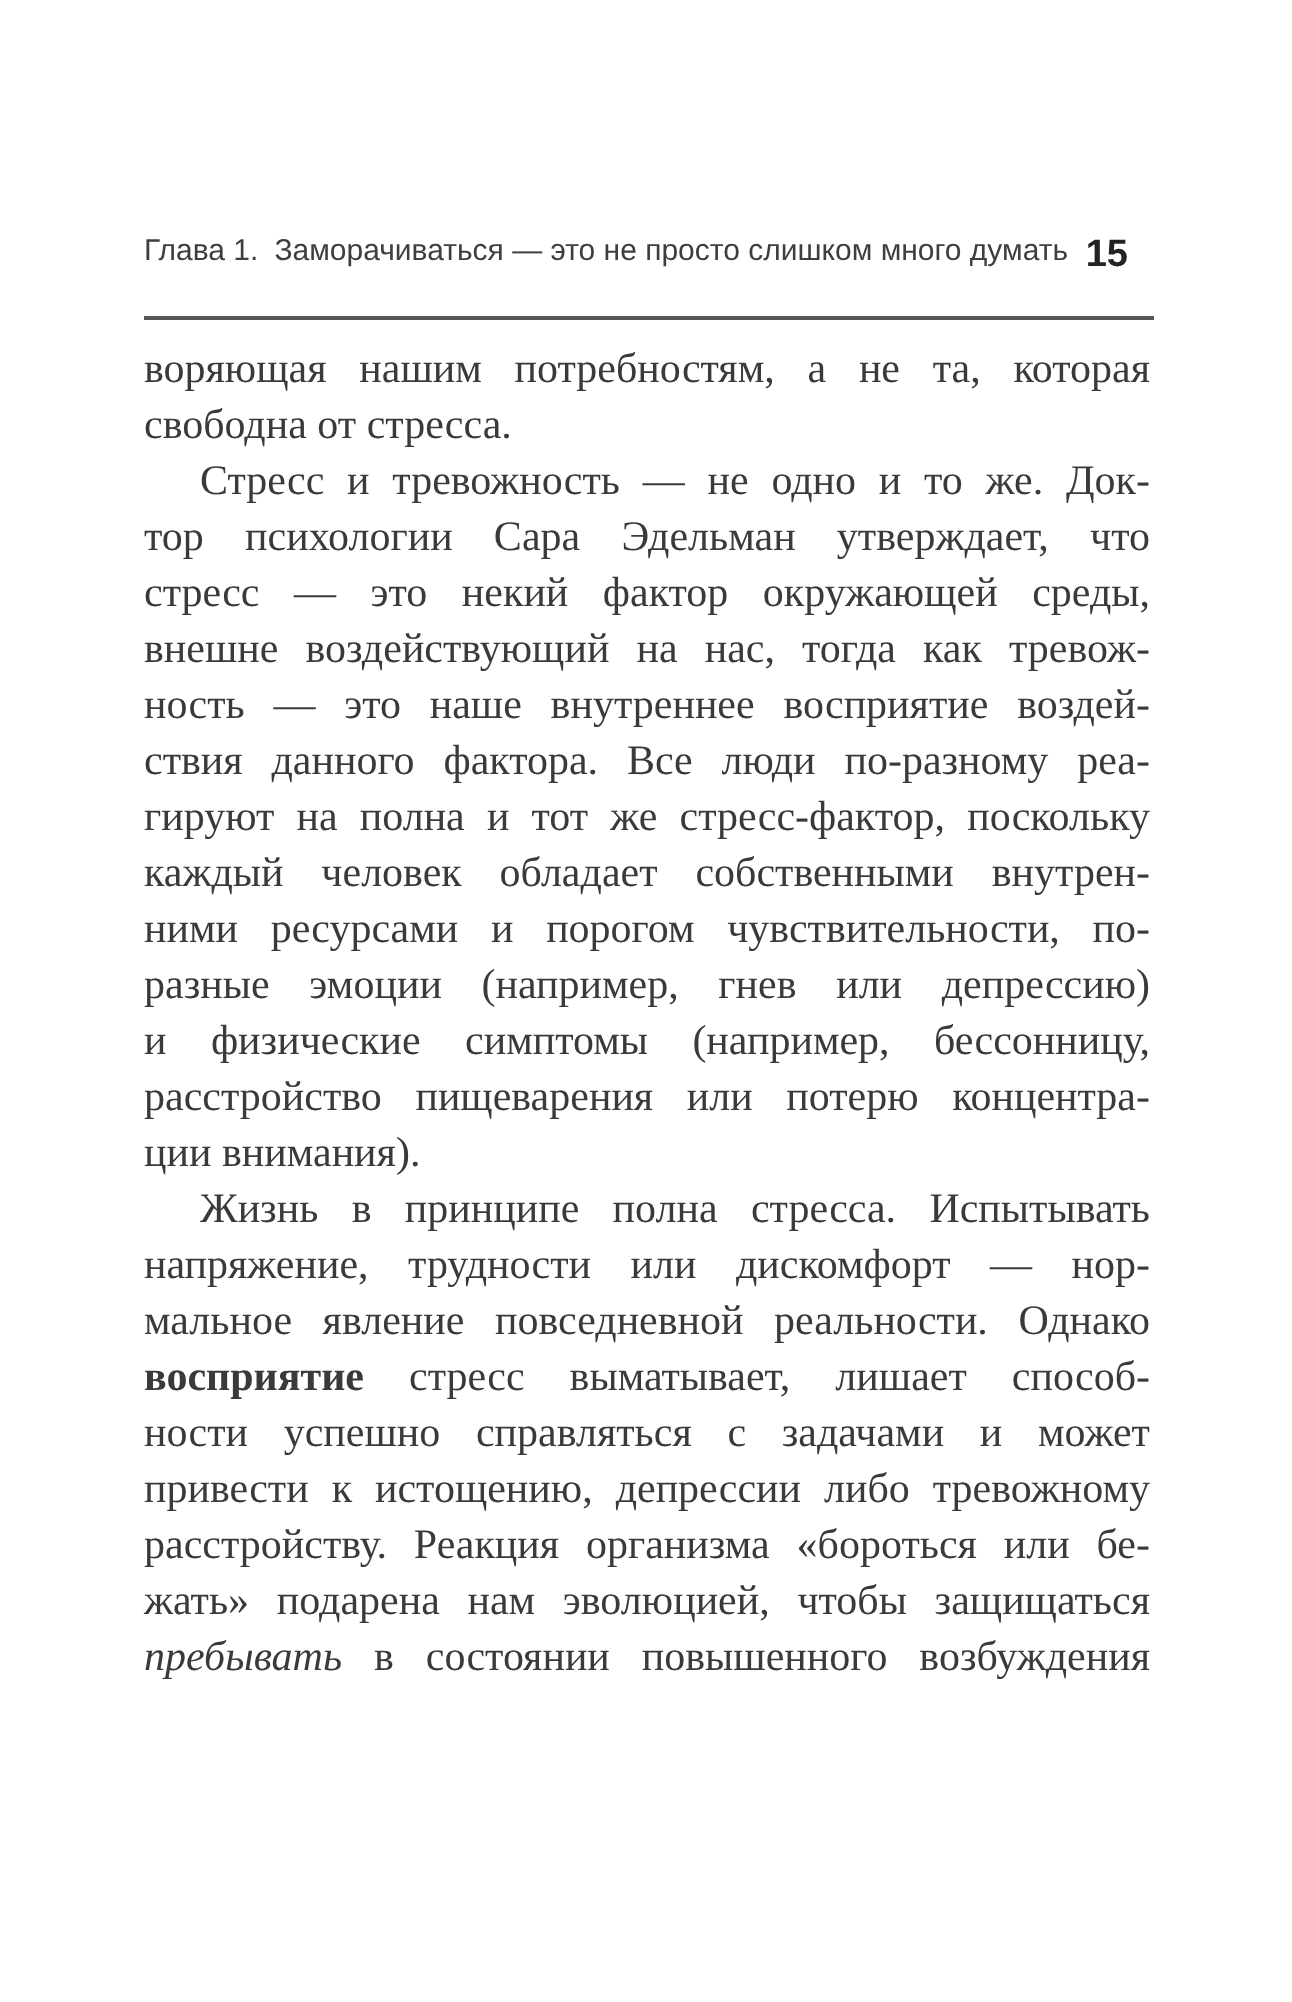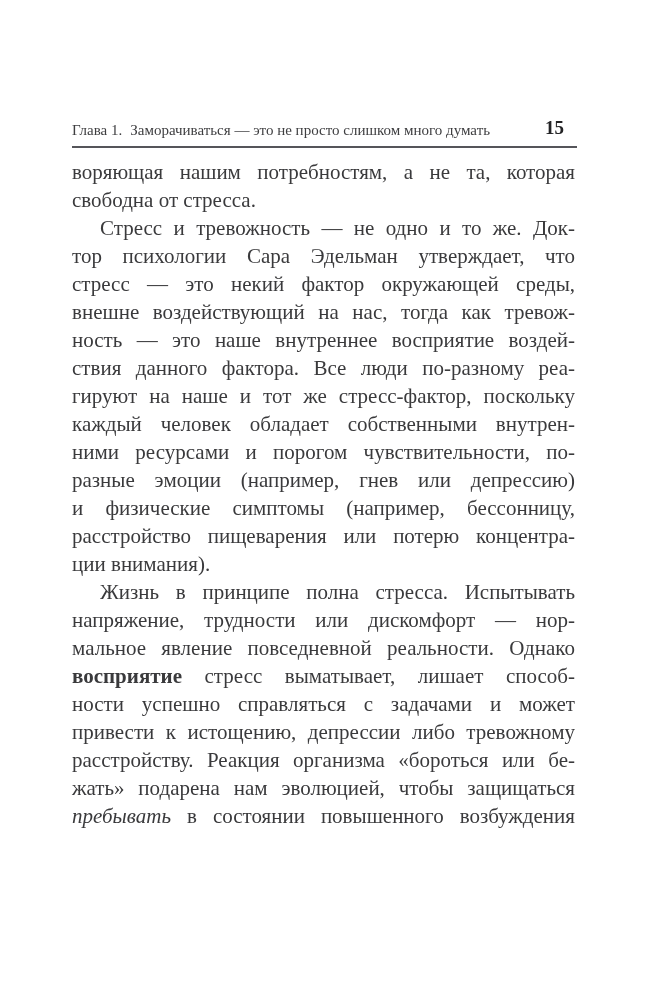--- a/index.html
+++ b/index.html
@@ -10,24 +10,24 @@
     overflow: hidden;
   }
   .page {
     position: relative;
     width: 646px; height: 1001px;
     background: #ffffff;
   }
   .header {
     margin: 117px 69px 0 72px;
     display: flex;
-    align-items: flex-end;
+    align-items: flex-start;
     border-bottom: 2px solid #55555a;
-    padding-bottom: 7px;
-    font-family: Liberation Serif, serif;
+    padding-bottom: 19px;
+    font-family: Liberation Sans, sans-serif;
     font-size: 15px;
     color: #3e3e40;
     white-space: nowrap;
   }
   .header .chapter-label { margin-right: 8px; }
   .header .chapter-title { flex: 1; }
   .header .pagenum {
     font-weight: bold;
     font-size: 19px;
     color: #232325;
@@ -62,21 +62,21 @@
         <div class="line">воряющая нашим потребностям, а не та, которая</div>
         <div class="line last">свободна от стресса.</div>
       </div>
       <div class="para">
         <div class="line indent">Стресс и тревожность — не одно и то же. Док-</div>
         <div class="line">тор психологии Сара Эдельман утверждает, что</div>
         <div class="line">стресс — это некий фактор окружающей среды,</div>
         <div class="line">внешне воздействующий на нас, тогда как тревож-</div>
         <div class="line">ность — это наше внутреннее восприятие воздей-</div>
         <div class="line">ствия данного фактора. Все люди по-разному реа-</div>
-        <div class="line">гируют на наше и тот же стресс-фактор, поскольку</div>
+        <div class="line">гируют на полна и тот же стресс-фактор, поскольку</div>
         <div class="line">каждый человек обладает собственными внутрен-</div>
         <div class="line">ними ресурсами и порогом чувствительности, по-</div>
         <div class="line">разные эмоции (например, гнев или депрессию)</div>
         <div class="line">и физические симптомы (например, бессонницу,</div>
         <div class="line">расстройство пищеварения или потерю концентра-</div>
         <div class="line last">ции внимания).</div>
       </div>
       <div class="para">
         <div class="line indent">Жизнь в принципе полна стресса. Испытывать</div>
         <div class="line">напряжение, трудности или дискомфорт — нор-</div>

